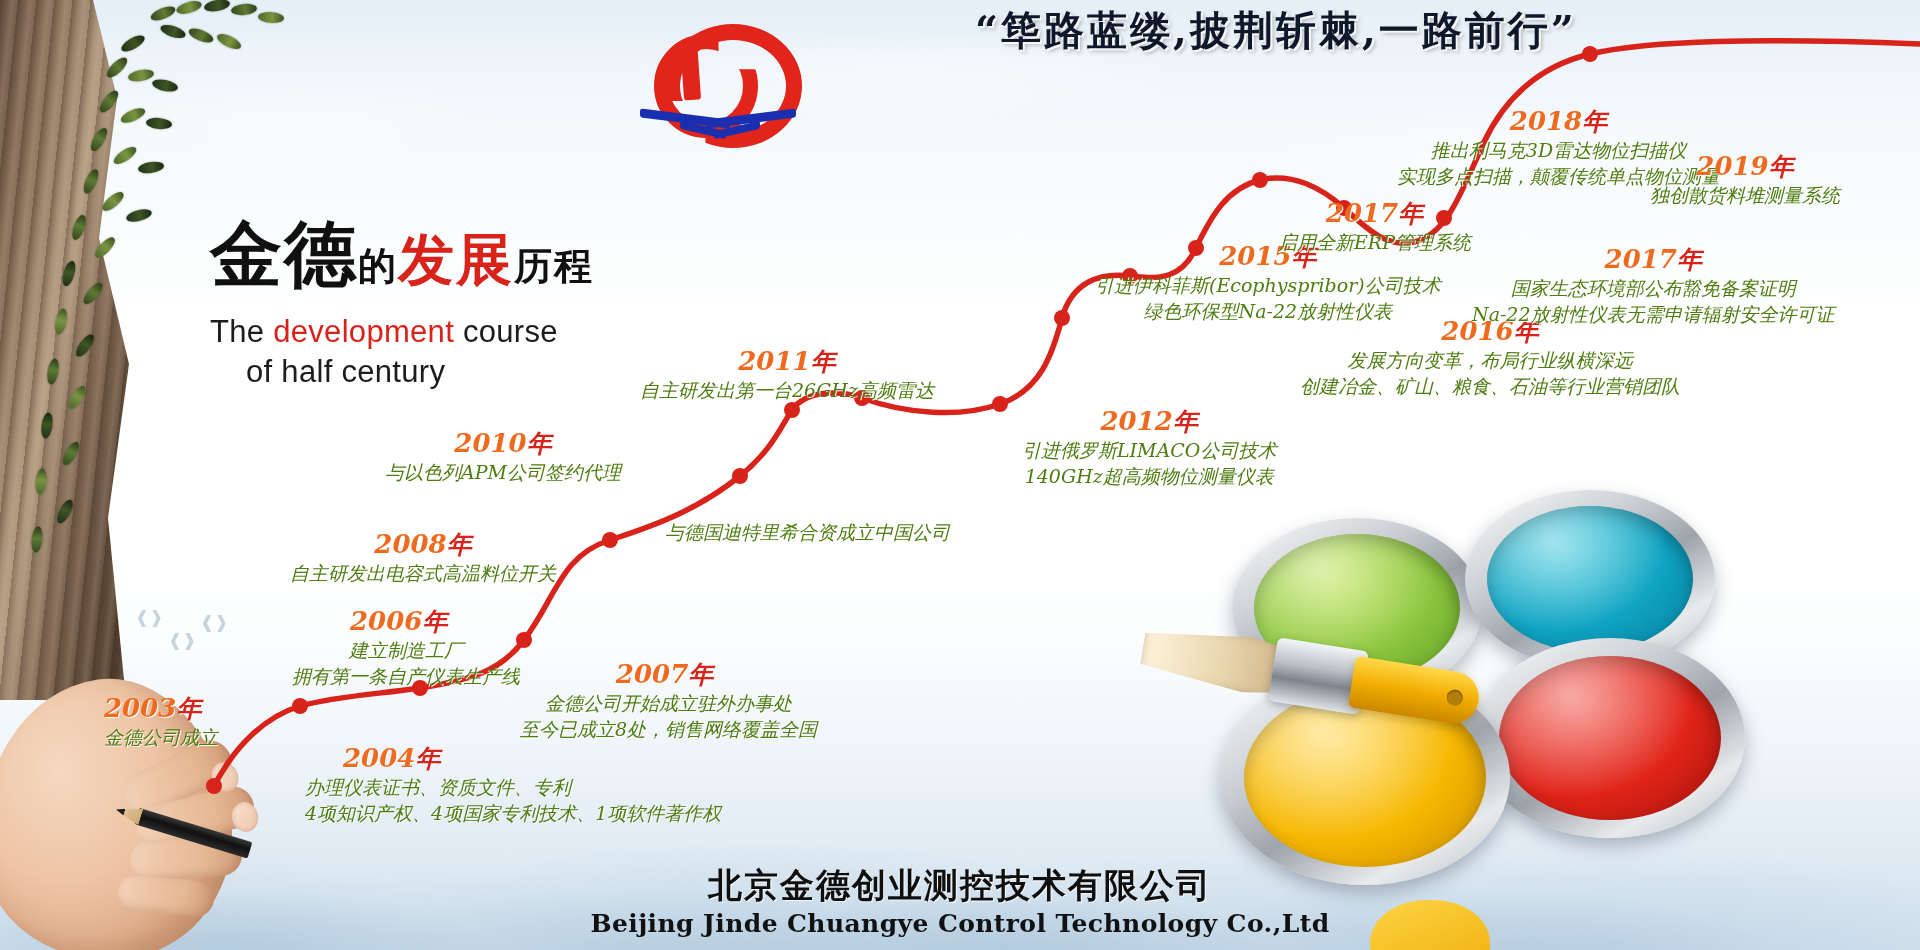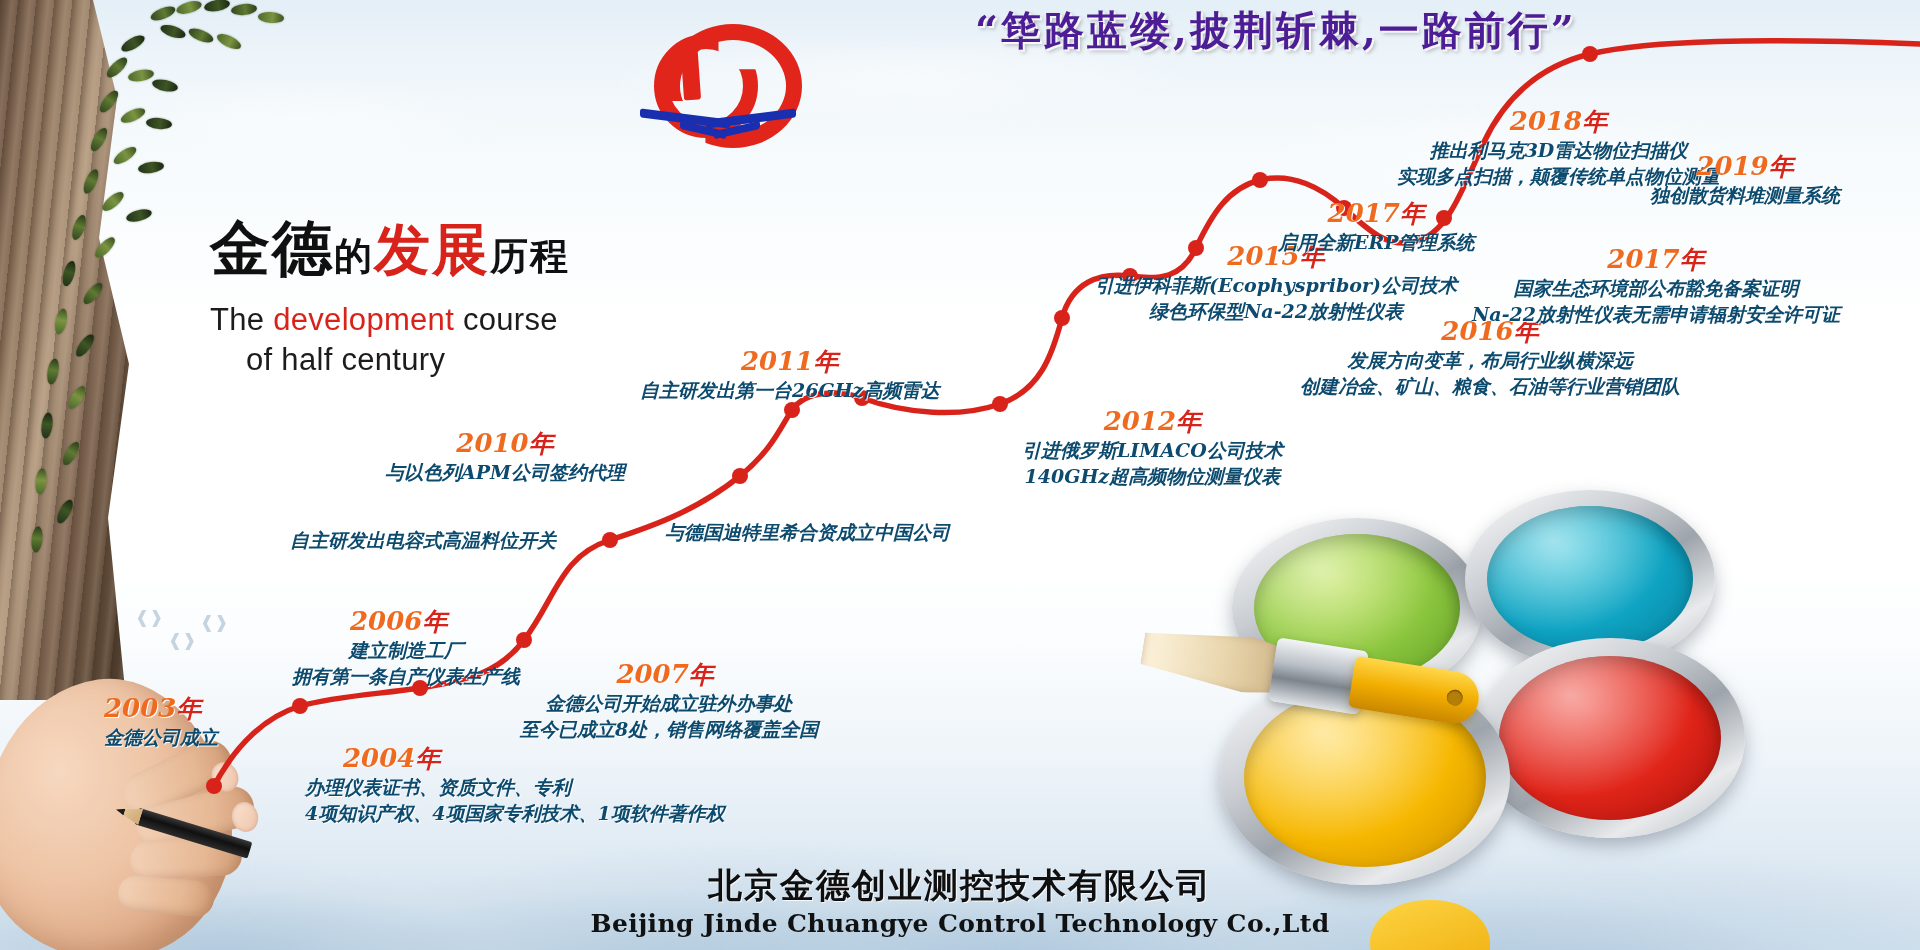--- a/index.html
+++ b/index.html
@@ -127,33 +127,33 @@
   .logo .wave i{position:absolute;display:block;background:#1a2fb0;}
   .w1{left:0;top:4px;width:90px;height:9px;transform:skewY(7deg);border-radius:3px;}
   .w2{left:66px;top:4px;width:90px;height:9px;transform:skewY(-7deg);border-radius:3px;}
   .w3{left:40px;top:16px;width:46px;height:8px;transform:skewY(13deg);border-radius:3px;}
   .w4{left:74px;top:16px;width:46px;height:8px;transform:skewY(-13deg);border-radius:3px;}
 
   
   .quote{
     position:absolute;left:975px;top:3px;width:820px;
     font-family:"DejaVu Serif","Liberation Serif",serif;
-    font-size:40px;font-weight:bold;color:#4c1d95;letter-spacing:3px;
+    font-size:40px;font-weight:bold;color:#0f172a;letter-spacing:3px;
     text-shadow:2px 2px 0 rgba(255,255,255,.85),3px 3px 4px rgba(0,0,0,.28);
     white-space:nowrap;
   }
 
   
   .title-block{position:absolute;left:210px;top:218px;}
   .title-cn{
     font-family:"DejaVu Serif","Liberation Serif",serif;
     font-size:56px;line-height:1;font-weight:bold;color:#101010;white-space:nowrap;
     letter-spacing:2px;
   }
-  .title-cn .big{font-size:60px;}
+  .title-cn .big{font-size:72px;}
   .title-cn .sm{font-size:38px;font-weight:bold;}
   .title-cn .red{color:#d8231b;font-size:56px;}
   .title-en{
     margin-top:22px;font-size:31px;line-height:1.28;color:#1c1c1c;font-weight:400;
     letter-spacing:.3px;
   }
   .title-en .red{color:#d8231b;}
   .title-en .ln2{display:block;margin-left:36px;}
 
   
@@ -162,21 +162,21 @@
   
   .ms{position:absolute;white-space:nowrap;}
   .ms .yr{
     font-family:"DejaVu Serif","Liberation Serif",serif;
     font-style:italic;font-weight:bold;font-size:26px;color:#ef6a1e;
     text-shadow:1px 1px 0 #fff;letter-spacing:0px;
   }
   .ms .yr .cn{color:#d8231b;font-style:italic;font-size:25px;}
   .ms .txt{
     font-family:"DejaVu Serif","Liberation Serif",serif;
-    font-style:italic;font-weight:bold;font-size:19px;line-height:1.35;color:#0c4a6e;
+    font-style:italic;font-weight:normal;font-size:19px;line-height:1.35;color:#4d7c0f;
     text-shadow:1px 1px 0 rgba(255,255,255,.9);
   }
   .ms.c{text-align:center;}
   .ms.l{text-align:left;}
 
   
   .cans{position:absolute;right:0;bottom:0;width:740px;height:470px;}
   .can{position:absolute;border-radius:50%;}
   .can .rim{
     position:absolute;inset:0;border-radius:50%;
@@ -392,20 +392,21 @@
     <div class="txt">拥有第一条自产仪表生产线</div>
   </div>
 
   <div class="ms c" style="left:520px;top:658px;">
     <div class="yr" style="margin-left:-8px;"><span>2007</span><span class="cn">年</span></div>
     <div class="txt">金德公司开始成立驻外办事处</div>
     <div class="txt">至今已成立8处，销售网络覆盖全国</div>
   </div>
 
   <div class="ms c" style="left:290px;top:528px;">
+    <div class="yr"><span>2008</span><span class="cn">年</span></div>
     <div class="txt">自主研发出电容式高温料位开关</div>
   </div>
 
   <div class="ms c" style="left:665px;top:520px;">
     <div class="txt">与德国迪特里希合资成立中国公司</div>
   </div>
 
   <div class="ms c" style="left:385px;top:427px;">
     <div class="yr"><span>2010</span><span class="cn">年</span></div>
     <div class="txt">与以色列APM公司签约代理</div>

